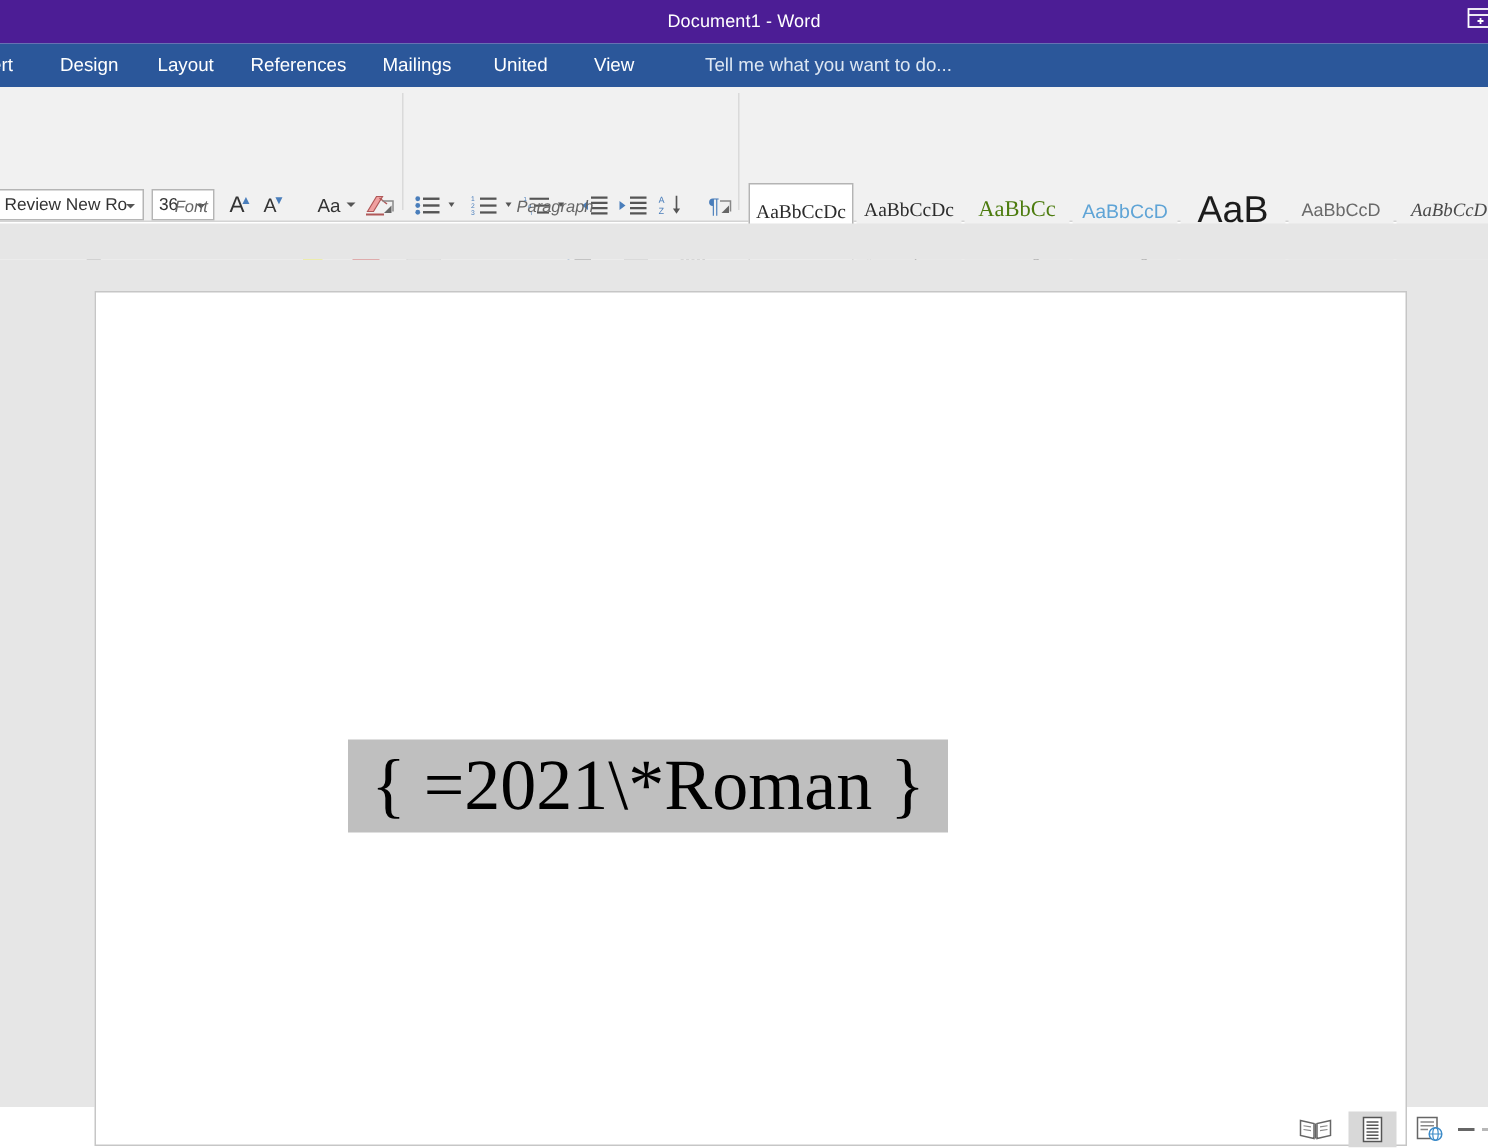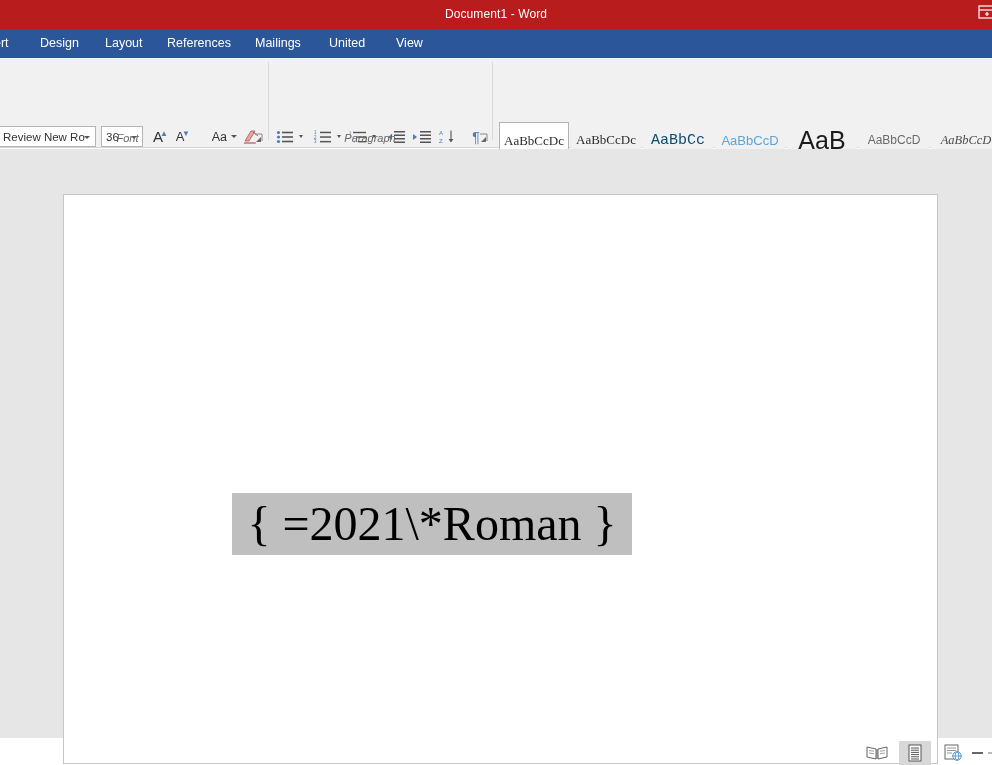--- a/index.html
+++ b/index.html
@@ -7,21 +7,21 @@
     width: 992px; height: 765px;
     overflow: hidden;
     font-family: "Liberation Sans", sans-serif;
     background: #ffffff;
   }
   #app { position: relative; width: 992px; height: 765px; }
 
   
   .titlebar {
     position: absolute; left: 0; top: 0; width: 992px; height: 29px;
-    background: #b91c1c;
+    background: #4c1d95;
   }
   .titlebar-text {
     position: absolute; left: 0; top: 0; width: 992px; height: 29px;
     line-height: 29px; text-align: center;
     color: #ffffff; font-size: 12px; letter-spacing: .1px;
   }
   .ribbon-display-btn {
     position: absolute; left: 974px; top: 2px; width: 22px; height: 20px;
   }
 
@@ -197,20 +197,21 @@
     <div class="tab" style="left:167px">References</div>
     <div class="tab" style="left:255px">Mailings</div>
     <div class="tab" style="left:329px">United</div>
     <div class="tab" style="left:396px">View</div>
     <div class="bulb">
       <svg width="9" height="10" viewBox="0 0 9 10">
         <path d="M4.5 0.6 A3 3 0 0 1 6.4 5.6 L6.4 7 L2.6 7 L2.6 5.6 A3 3 0 0 1 4.5 0.6 Z" fill="none" stroke="#dce6f2" stroke-width="0.9"></path>
         <line x1="3" y1="8.3" x2="6" y2="8.3" stroke="#dce6f2" stroke-width="0.9"></line>
       </svg>
     </div>
+    <div class="tellme" style="left:470px">Tell me what you want to do...</div>
   </div>
 
   <div class="ribbon">
 
     <div class="combo" style="left:-2px; top:68px; width:98px; height:21px;">
       <span class="val">Review New Ro</span>
       <span class="caret" style="right:5px; top:9px;"></span>
     </div>
     <div class="combo" style="left:101px; top:68px; width:42px; height:21px;">
       <span class="val">36</span>
@@ -432,21 +433,21 @@
 
     <div class="style-item sel" style="left:499px;">
       <div class="style-prev" style="font-family:'Liberation Serif',serif; font-size:13px; color:#2b2b2b;">AaBbCcDc</div>
       <div class="style-name">¶ Normal</div>
     </div>
     <div class="style-item" style="left:571px;">
       <div class="style-prev" style="font-family:'Liberation Serif',serif; font-size:13px; color:#2b2b2b;">AaBbCcDc</div>
       <div class="style-name">¶ No Spac...</div>
     </div>
     <div class="style-item" style="left:643px;">
-      <div class="style-prev" style="font-family:Liberation Mono, monospace; font-size:15px; color:#0c4a6e;">AaBbCc</div>
+      <div class="style-prev" style="font-family:Liberation Serif, serif; font-size:15px; color:#4d7c0f;">AaBbCc</div>
       <div class="style-name">Heading 1</div>
     </div>
     <div class="style-item" style="left:715px;">
       <div class="style-prev" style="font-family:'Liberation Sans',sans-serif; font-size:13px; color:#5fa4d6;">AaBbCcD</div>
       <div class="style-name">Heading 2</div>
     </div>
     <div class="style-item" style="left:787px;">
       <div class="style-prev" style="font-family:'Liberation Sans',sans-serif; font-size:25px; color:#1c1c1c;">AaB</div>
       <div class="style-name">Title</div>
     </div>

